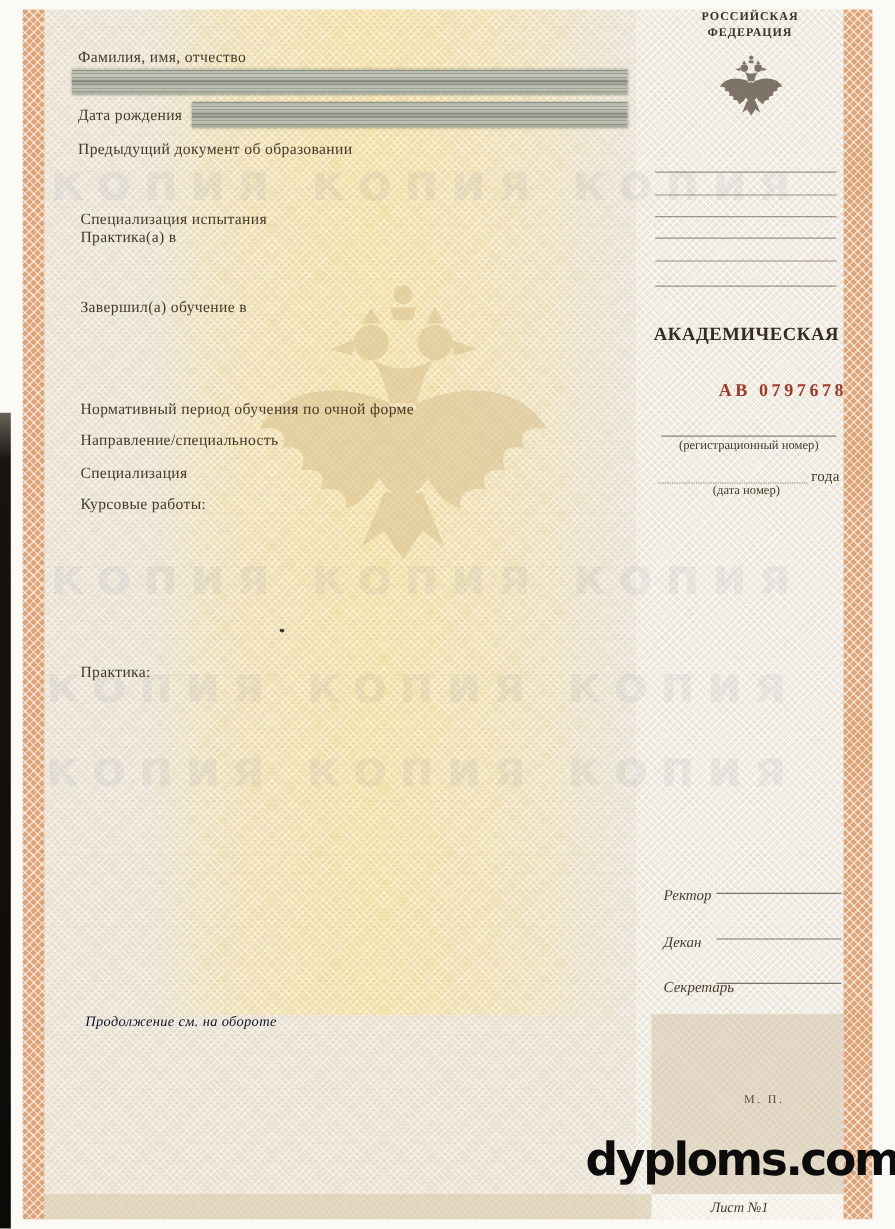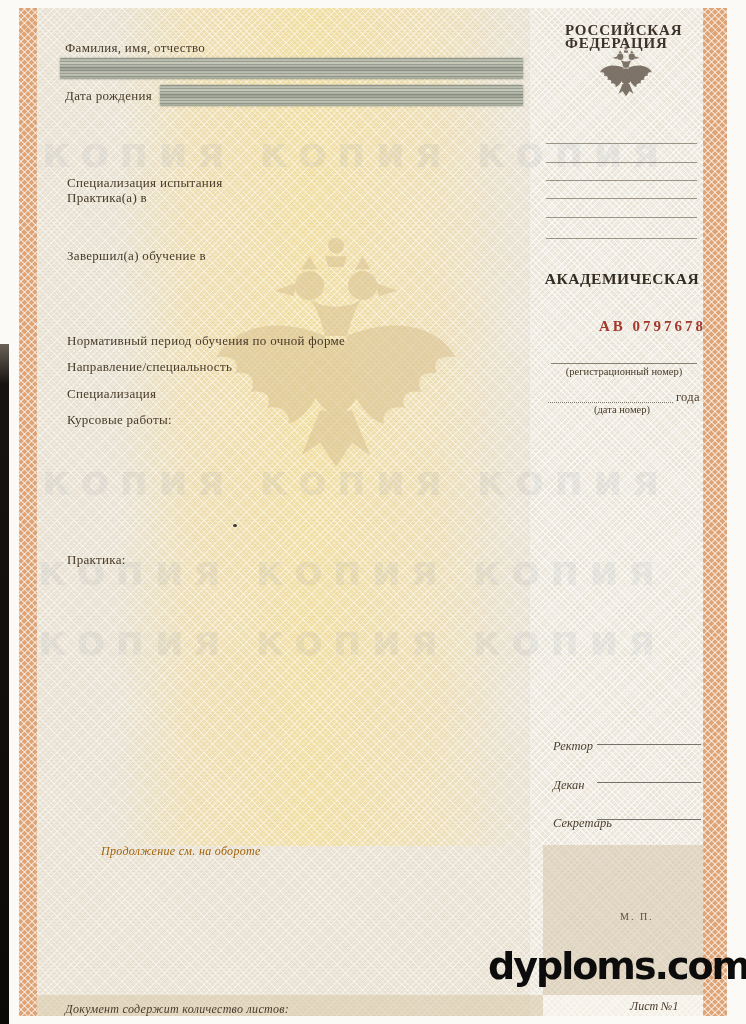--- a/index.html
+++ b/index.html
@@ -43,43 +43,43 @@
   .band-bottom-right { left:543px; top:995px; width:160px; height:21px; background:rgba(251,248,241,.55); }
 
   
   .wm-copy { font-family:"DejaVu Sans",sans-serif; font-weight:700; font-size:42px;
     letter-spacing:10px; color:rgba(125,132,150,.09); white-space:nowrap; z-index:3; }
   svg.wm-eagle { fill:#d9c190; opacity:.55; z-index:2; }
   svg.emblem   { fill:#6e6256; opacity:.88; z-index:10; }
 
   
   .lbl { font-size:13px; color:#473a28; letter-spacing:.3px; white-space:nowrap; z-index:10; }
-  .country { left:565px; top:24px; width:120px; font-weight:bold;
-    font-size:15px; line-height:12.5px; letter-spacing:.8px; color:#3c332a; z-index:10; }
+  .country { left:565px; top:9px; width:120px; text-align:center; font-weight:bold;
+    font-size:10px; line-height:12.5px; letter-spacing:.8px; color:#3c332a; z-index:10; }
 
   .rline { left:546px; width:151px; height:0; border-top:1px solid rgba(118,110,96,.7); z-index:10; }
 
   .title1 { left:538px; top:270px; width:168px; text-align:center; font-weight:bold;
     font-size:15.5px; letter-spacing:.5px; color:#332c22; z-index:10; }
   .title2 { left:538px; top:286px; width:168px; text-align:center; font-weight:bold;
     font-size:25px; letter-spacing:2px; color:#332c22; z-index:10; }
   .serial { left:538px; top:318px; width:168px; text-align:right; font-weight:bold;
     font-size:15px; letter-spacing:3px; color:#a23a2c; z-index:10; }
 
   .reg-line { left:551px; top:363px; width:146px; height:0; border-top:1px solid rgba(110,102,88,.8); z-index:10; }
   .caption  { font-size:10.5px; color:#473a28; text-align:center; z-index:10; }
   .date-line { left:548px; top:402px; width:125px; height:0; border-top:1px dotted rgba(110,102,88,.85); z-index:10; }
 
   .sig-label { font-style:italic; font-size:12.5px; color:#4a3f2f; z-index:10;margin-top:20px; }
   .sig-line  { left:597px; width:104px; height:0; border-top:1px solid rgba(88,82,72,.8); z-index:10; }
 
   .seal-mark { left:620px; top:911px; font-size:10px; letter-spacing:2px; color:#57503f; z-index:10; }
-  .sheet-no  { left:630px; top:999px; font-style:italic; font-size:12px; color:#463b2b; z-index:10; }
+  .sheet-no  { left:592px; top:999px; font-style:italic; font-size:12px; color:#463b2b; z-index:10; }
   .sheets-count { left:65px; top:1002px; font-style:italic; font-size:12px; letter-spacing:.3px; color:#463b2b; z-index:10; }
-  .continuation { left:71px; top:844px; font-style:italic; font-size:12px; letter-spacing:.3px; color:#a16207; z-index:10;margin-left:30px; }
+  .continuation { left:71px; top:844px; font-style:italic; font-size:12px; letter-spacing:.3px; color:#0f172a; z-index:10; }
 
   .redact { z-index:10; border-radius:1px; box-shadow:0 0 2px rgba(120,125,115,.8);
     background-image:
       repeating-linear-gradient(180deg, rgba(66,76,66,.30) 0 1px, rgba(0,0,0,0) 1px 3px),
       linear-gradient(180deg,#aeb2a4 0%,#c7c9bb 25%,#9da295 50%,#c3c5b7 75%,#a2a798 100%); }
   .redact-name  { left:60px;  top:58px; width:463px; height:21px; }
   .redact-birth { left:160px; top:85px; width:363px; height:21px; }
 
   .speck { left:233px; top:524px; width:4px; height:3px; background:#3a3632; border-radius:50%; z-index:9; }
 
@@ -138,30 +138,30 @@
     <div>ФЕДЕРАЦИЯ</div>
   </div>
   <svg class="abs emblem" style="left:597px; top:41px;" width="58" height="64" viewBox="0 0 100 100" preserveAspectRatio="xMidYMid meet">
     <use href="#eagle-shape"></use>
   </svg>
 
   <div class="abs lbl" style="left:65px; top:40px;">Фамилия, имя, отчество</div>
   <div class="abs redact redact-name"></div>
   <div class="abs lbl" style="left:65px; top:88px;">Дата рождения</div>
   <div class="abs redact redact-birth"></div>
+  <div class="abs lbl" style="left:65px; top:116px;">Предыдущий документ об образовании</div>
   <div class="abs lbl" style="left:67px; top:175px;">Специализация испытания</div>
   <div class="abs lbl" style="left:67px; top:190px;">Практика(а) в</div>
   <div class="abs lbl" style="left:67px; top:248px;">Завершил(а) обучение в</div>
   <div class="abs lbl" style="left:67px; top:333px;">Нормативный период обучения по очной форме</div>
   <div class="abs lbl" style="left:67px; top:359px;">Направление/специальность</div>
   <div class="abs lbl" style="left:67px; top:386px;">Специализация</div>
   <div class="abs lbl" style="left:67px; top:412px;">Курсовые работы:</div>
   <div class="abs lbl" style="left:67px; top:552px;">Практика:</div>
   <div class="abs continuation">Продолжение см. на обороте</div>
-  <div class="abs sheets-count">Документ содержит количество листов:</div>
   <div class="abs speck"></div>
 
   <div class="abs rline" style="top:143px;"></div>
   <div class="abs rline" style="top:162px;"></div>
   <div class="abs rline" style="top:180px;"></div>
   <div class="abs rline" style="top:198px;"></div>
   <div class="abs rline" style="top:217px;"></div>
   <div class="abs rline" style="top:238px;"></div>
 
   <div class="abs title1">АКАДЕМИЧЕСКАЯ</div>

